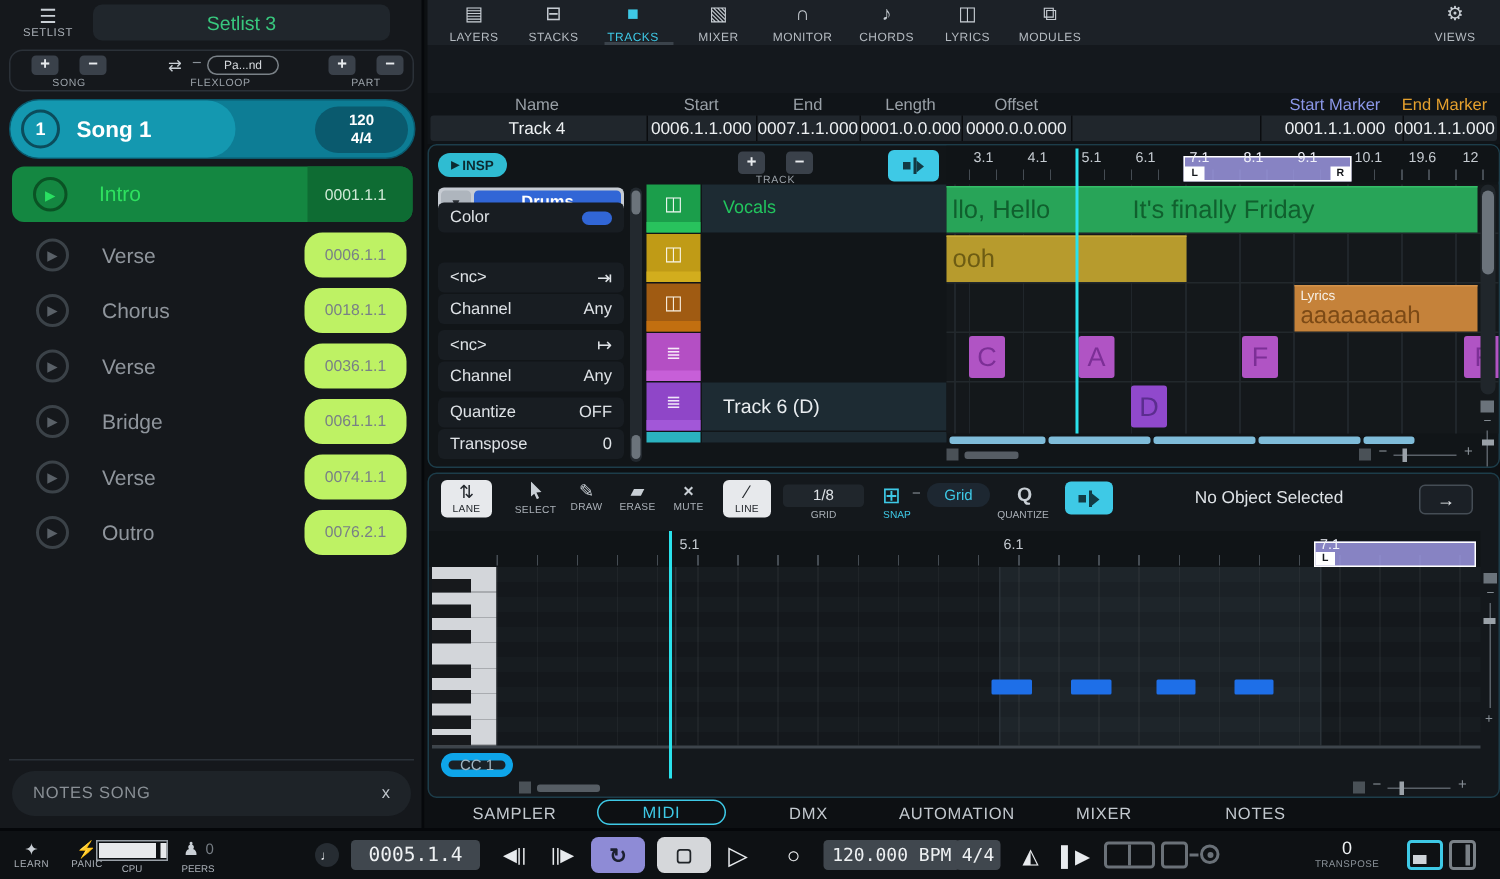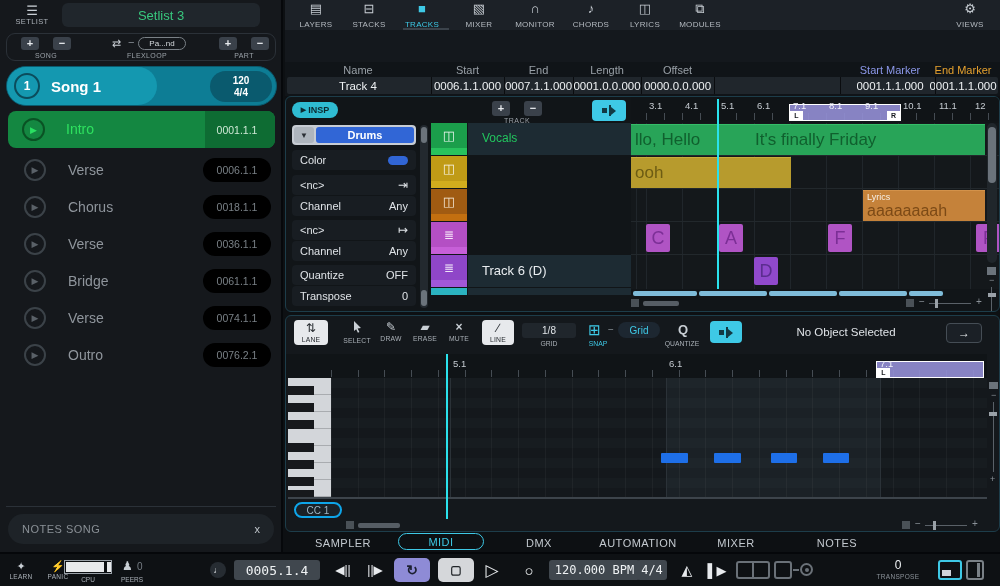--- a/index.html
+++ b/index.html
@@ -17,21 +17,21 @@
 .ti .ic{font-size:12px;line-height:12px;color:#c9cfd5}
 .ti .lb{font-size:6.8px;letter-spacing:.2px;color:#aab0b7}
 .on{background:#e7e9ec;border-radius:4px;padding:2px 0}
 .on .ic,.on .lb{color:#23272c}
 .pill{border-radius:9px;background:#1d2731;color:#3ec9e6;font-size:10px}
 .btn{background:#3a414a;border-radius:3px;color:#e8ebee;font-weight:bold;font-size:11px;line-height:13px;text-align:center}
 .irow{position:absolute;left:6px;width:124px;height:20px;background:#181d22;border-radius:4px;display:flex;align-items:center;justify-content:space-between;padding:0 8px;font-size:11px;color:#dfe3e7}
 .sec{position:absolute;left:8px;width:267px;height:30px;display:flex;align-items:center}
 .sec .pc{width:22px;height:22px;border:2px solid #3b4248;border-radius:50%;color:#5a6168;font-size:9px;margin-left:16px;display:flex;align-items:center;justify-content:center;flex:none}
 .sec .nm{margin-left:22px;font-size:14px;color:#8f959c;flex:1}
-.sec .bd{width:68px;height:24px;background:#000000;border-radius:12px;color:#798086;font-size:10.5px;display:flex;align-items:center;justify-content:center;margin-right:4px;flex:none}
+.sec .bd{width:68px;height:30px;background:#bef264;border-radius:12px;color:#798086;font-size:10.5px;display:flex;align-items:center;justify-content:center;margin-right:4px;flex:none}
 .tick{position:absolute;bottom:1px;height:7px;background:repeating-linear-gradient(90deg,#454c53 0 1px,transparent 1px 18px)}
 .mono{font-family:"DejaVu Sans Mono",monospace}
 .flag{position:absolute;bottom:0;width:13px;height:9px;background:#fff;color:#15181c;font-size:7px;font-weight:bold;text-align:center;line-height:9px}
 .disp{background:#40474e;border-radius:3px;color:#eef1f3;display:flex;align-items:center;justify-content:center}
 .mark{width:14px;height:11px;position:relative}
 .mark:before{content:"";position:absolute;left:0;top:3px;width:5px;height:5px;background:#123a44}
 .mark:after{content:"";position:absolute;right:0;top:2px;border-left:5px solid #123a44;border-top:4px solid transparent;border-bottom:4px solid transparent}
 .mark i{position:absolute;left:7px;top:0;width:2px;height:11px;background:#123a44}
 .sep{position:absolute;top:15px;width:1px;height:17px;background:#0a0c0f}
 .ilab{position:absolute;top:2px;font-size:11px;color:#99a0a7;text-align:center}
@@ -237,21 +237,21 @@
   <div class="a" style="left:285px;top:96px;width:715px;height:216px;background:#111518;border:1px solid #1d3d4a;border-radius:6px;overflow:hidden">
 
     <div class="a fc" style="left:6px;top:5px;width:46px;height:16px;background:#2fbcd2;border-radius:8px;color:#0c2a30;font-size:9px;font-weight:bold">
         <span style="font-size:7px;margin-right:2px">▶</span>
         <span>INSP</span>
       </div>
     <div class="a fb" style="left:6px;top:28px;width:124px;height:20px;background:#c7ccd3;border-radius:4px;padding:2px">
       <div class="fc" style="width:20px;height:16px;background:#aeb5bd;border-radius:3px;color:#2a2f35;font-size:8px">▼</div>
       <div class="fc" style="flex:1;height:16px;background:#3166d6;border-radius:3px;margin-left:2px;color:#fff;font-size:11px;font-weight:bold">Drums</div>
     </div>
-    <div class="irow" style="top:53px">
+    <div class="irow" style="top:38px">
         <span>Color</span>
         <span style="width:20px;height:9px;border-radius:5px;background:#3166d6"></span>
       </div>
     <div class="irow" style="top:78px">
         <span>&lt;nc&gt;</span>
         <span style="font-size:12px;color:#dfe3e7">⇥</span>
       </div>
     <div class="irow" style="top:99px">
         <span>Channel</span>
         <span>Any</span>
@@ -321,21 +321,21 @@
       <span class="a" style="left:90px;top:3px;font-size:9.5px;color:#c6ccd2">5.1</span>
       <span class="a" style="left:126px;top:3px;font-size:9.5px;color:#c6ccd2">6.1</span>
       <div class="a" style="left:158px;top:7px;width:112px;height:17px;background:rgba(145,141,210,.92);border:1px solid #fff">
         <span class="flag" style="left:0">L</span>
         <span class="flag" style="right:0">R</span>
       </div>
       <span class="a" style="left:162px;top:3px;font-size:9.5px;color:#f0f1fa">7.1</span>
       <span class="a" style="left:198px;top:3px;font-size:9.5px;color:#f0f1fa">8.1</span>
       <span class="a" style="left:234px;top:3px;font-size:9.5px;color:#f0f1fa">9.1</span>
       <span class="a" style="left:272px;top:3px;font-size:9.5px;color:#c6ccd2">10.1</span>
-      <span class="a" style="left:308px;top:3px;font-size:9.5px;color:#c6ccd2">11.1</span>
+      <span class="a" style="left:308px;top:3px;font-size:9.5px;color:#c6ccd2">19.6</span>
       <span class="a" style="left:344px;top:3px;font-size:9.5px;color:#c6ccd2">12</span>
     </div>
 
     <div class="a" style="left:345px;top:26px;width:370px;height:166px;background:#14181b;background-image:repeating-linear-gradient(90deg,#20262b 0 1px,transparent 1px 36px);background-position:15px 0">
       <div class="a" style="left:0;top:32px;width:370px;height:1px;background:#22282c"></div>
       <div class="a" style="left:0;top:65px;width:370px;height:1px;background:#22282c"></div>
       <div class="a" style="left:0;top:98px;width:370px;height:1px;background:#22282c"></div>
       <div class="a" style="left:0;top:131px;width:370px;height:1px;background:#22282c"></div>
       <div class="a" style="left:0;top:1px;width:354px;height:31px;background:#28a458;border-top:1px solid #35bd68">
         <span style="position:absolute;left:4px;top:5px;font-size:17px;color:#10602e">llo, Hello</span>
@@ -451,21 +451,21 @@
       <div class="a" style="left:119px;top:0;width:1px;height:119px;background:#2b3238"></div>
       <div class="a" style="left:335px;top:0;width:1px;height:119px;background:#2b3238"></div>
       <div class="a" style="left:549px;top:0;width:1px;height:119px;background:#2b3238"></div>
       <div class="a" style="left:330px;top:75px;width:27px;height:10px;background:#1e6fe8;border-radius:1px"></div>
       <div class="a" style="left:383px;top:75px;width:27px;height:10px;background:#1e6fe8;border-radius:1px"></div>
       <div class="a" style="left:440px;top:75px;width:26px;height:10px;background:#1e6fe8;border-radius:1px"></div>
       <div class="a" style="left:492px;top:75px;width:26px;height:10px;background:#1e6fe8;border-radius:1px"></div>
     </div>
 
     <div class="a" style="left:2px;top:181px;width:699px;height:2px;background:#3d444b"></div>
-    <div class="a fc" style="left:8px;top:186px;width:48px;height:16px;background:#1a2127;border:2px solid #0ea5e9;border-radius:8px;font-size:10px;color:#9fb6c4">CC 1</div>
+    <div class="a fc" style="left:8px;top:186px;width:48px;height:16px;background:#1a2127;border:5px solid #0ea5e9;border-radius:8px;font-size:10px;color:#9fb6c4">CC 1</div>
     <div class="a" style="left:160px;top:38px;width:2px;height:165px;background:#2ae2ec"></div>
 
     <div class="a" style="left:703px;top:66px;width:9px;height:7px;background:#6b737b"></div>
     <span class="a" style="left:705px;top:74px;font-size:9px;color:#8a9198">−</span>
     <div class="a" style="left:707px;top:86px;width:1px;height:70px;background:#5a6168"></div>
     <div class="a" style="left:703px;top:96px;width:8px;height:4px;background:#9aa1a8"></div>
     <span class="a" style="left:704px;top:158px;font-size:9px;color:#8a9198">+</span>
 
     <div class="a" style="left:60px;top:205px;width:8px;height:8px;background:#4a5157"></div>
     <div class="a" style="left:72px;top:207px;width:42px;height:5px;background:#565d64;border-radius:2px"></div>

